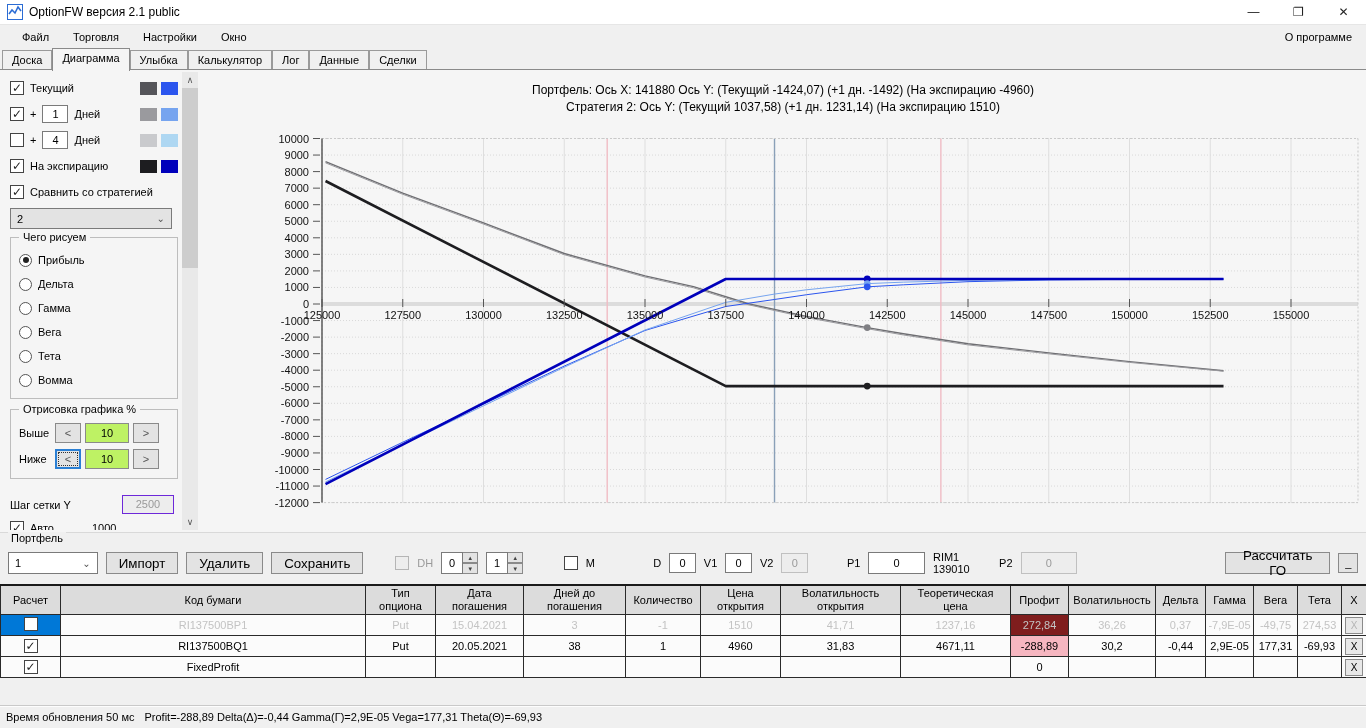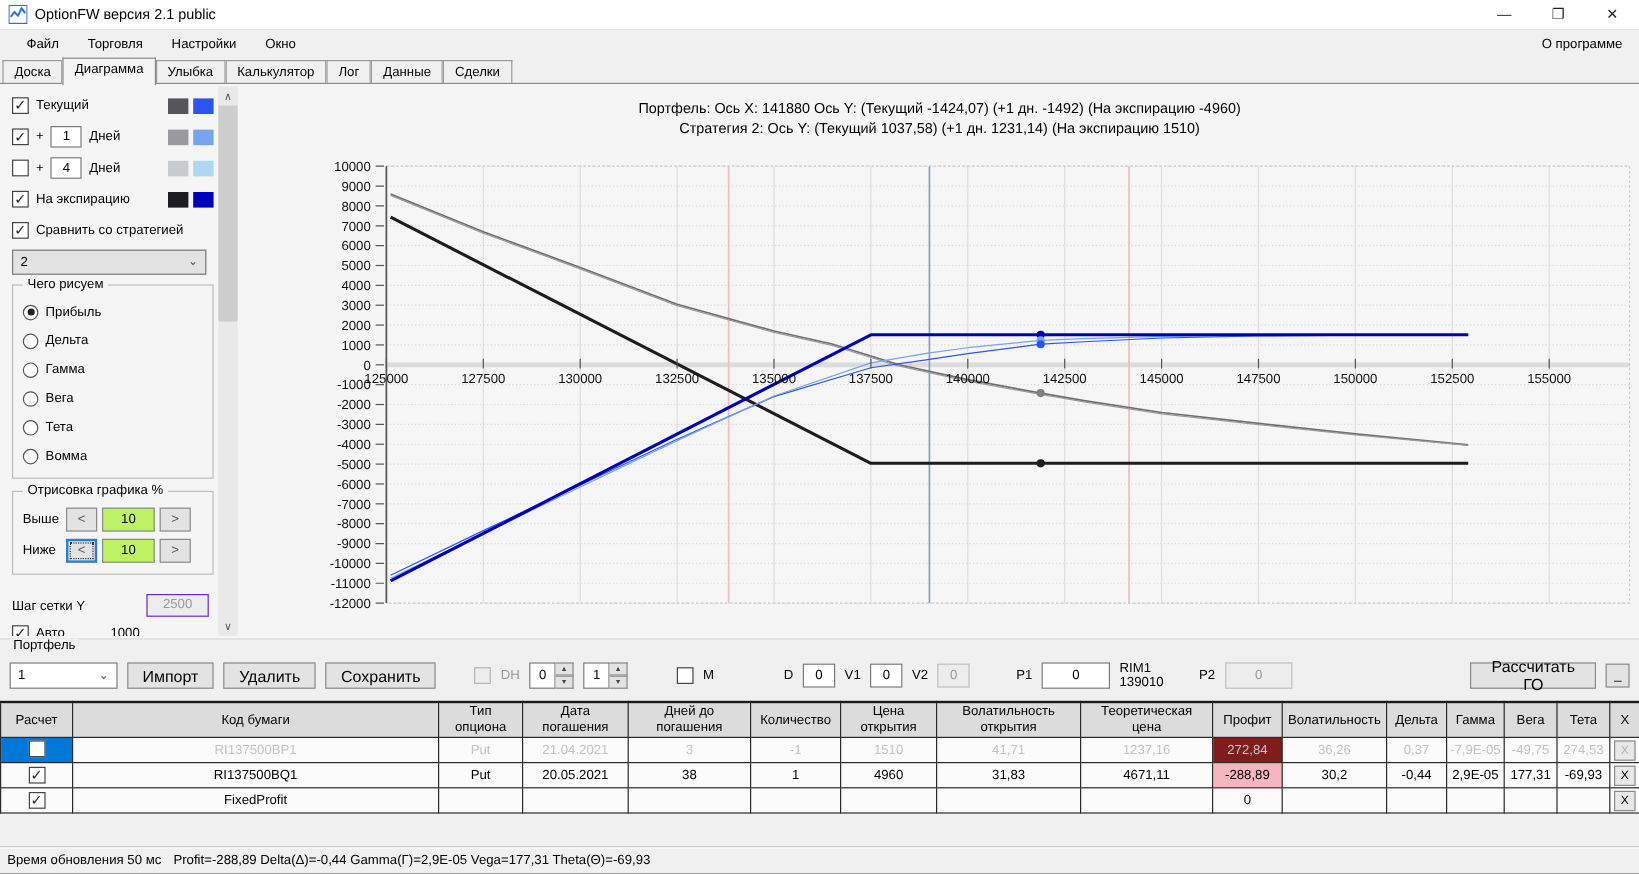--- a/index.html
+++ b/index.html
@@ -467,21 +467,21 @@
           <th>Вега</th>
           <th>Тета</th>
           <th>X</th>
         </tr>
       </thead>
     <tbody>
         <tr class="muted">
           <td class="sel-cell"><span class="cb"></span></td>
           <td>RI137500BP1</td>
           <td>Put</td>
-          <td>21.04.2021</td>
+          <td>15.04.2021</td>
           <td>3</td>
           <td>-1</td>
           <td>1510</td>
           <td>41,71</td>
           <td>1237,16</td>
           <td class="cell-green">272,84</td>
           <td>36,26</td>
           <td>0,37</td>
           <td>-7,9E-05</td>
           <td>-49,75</td>

